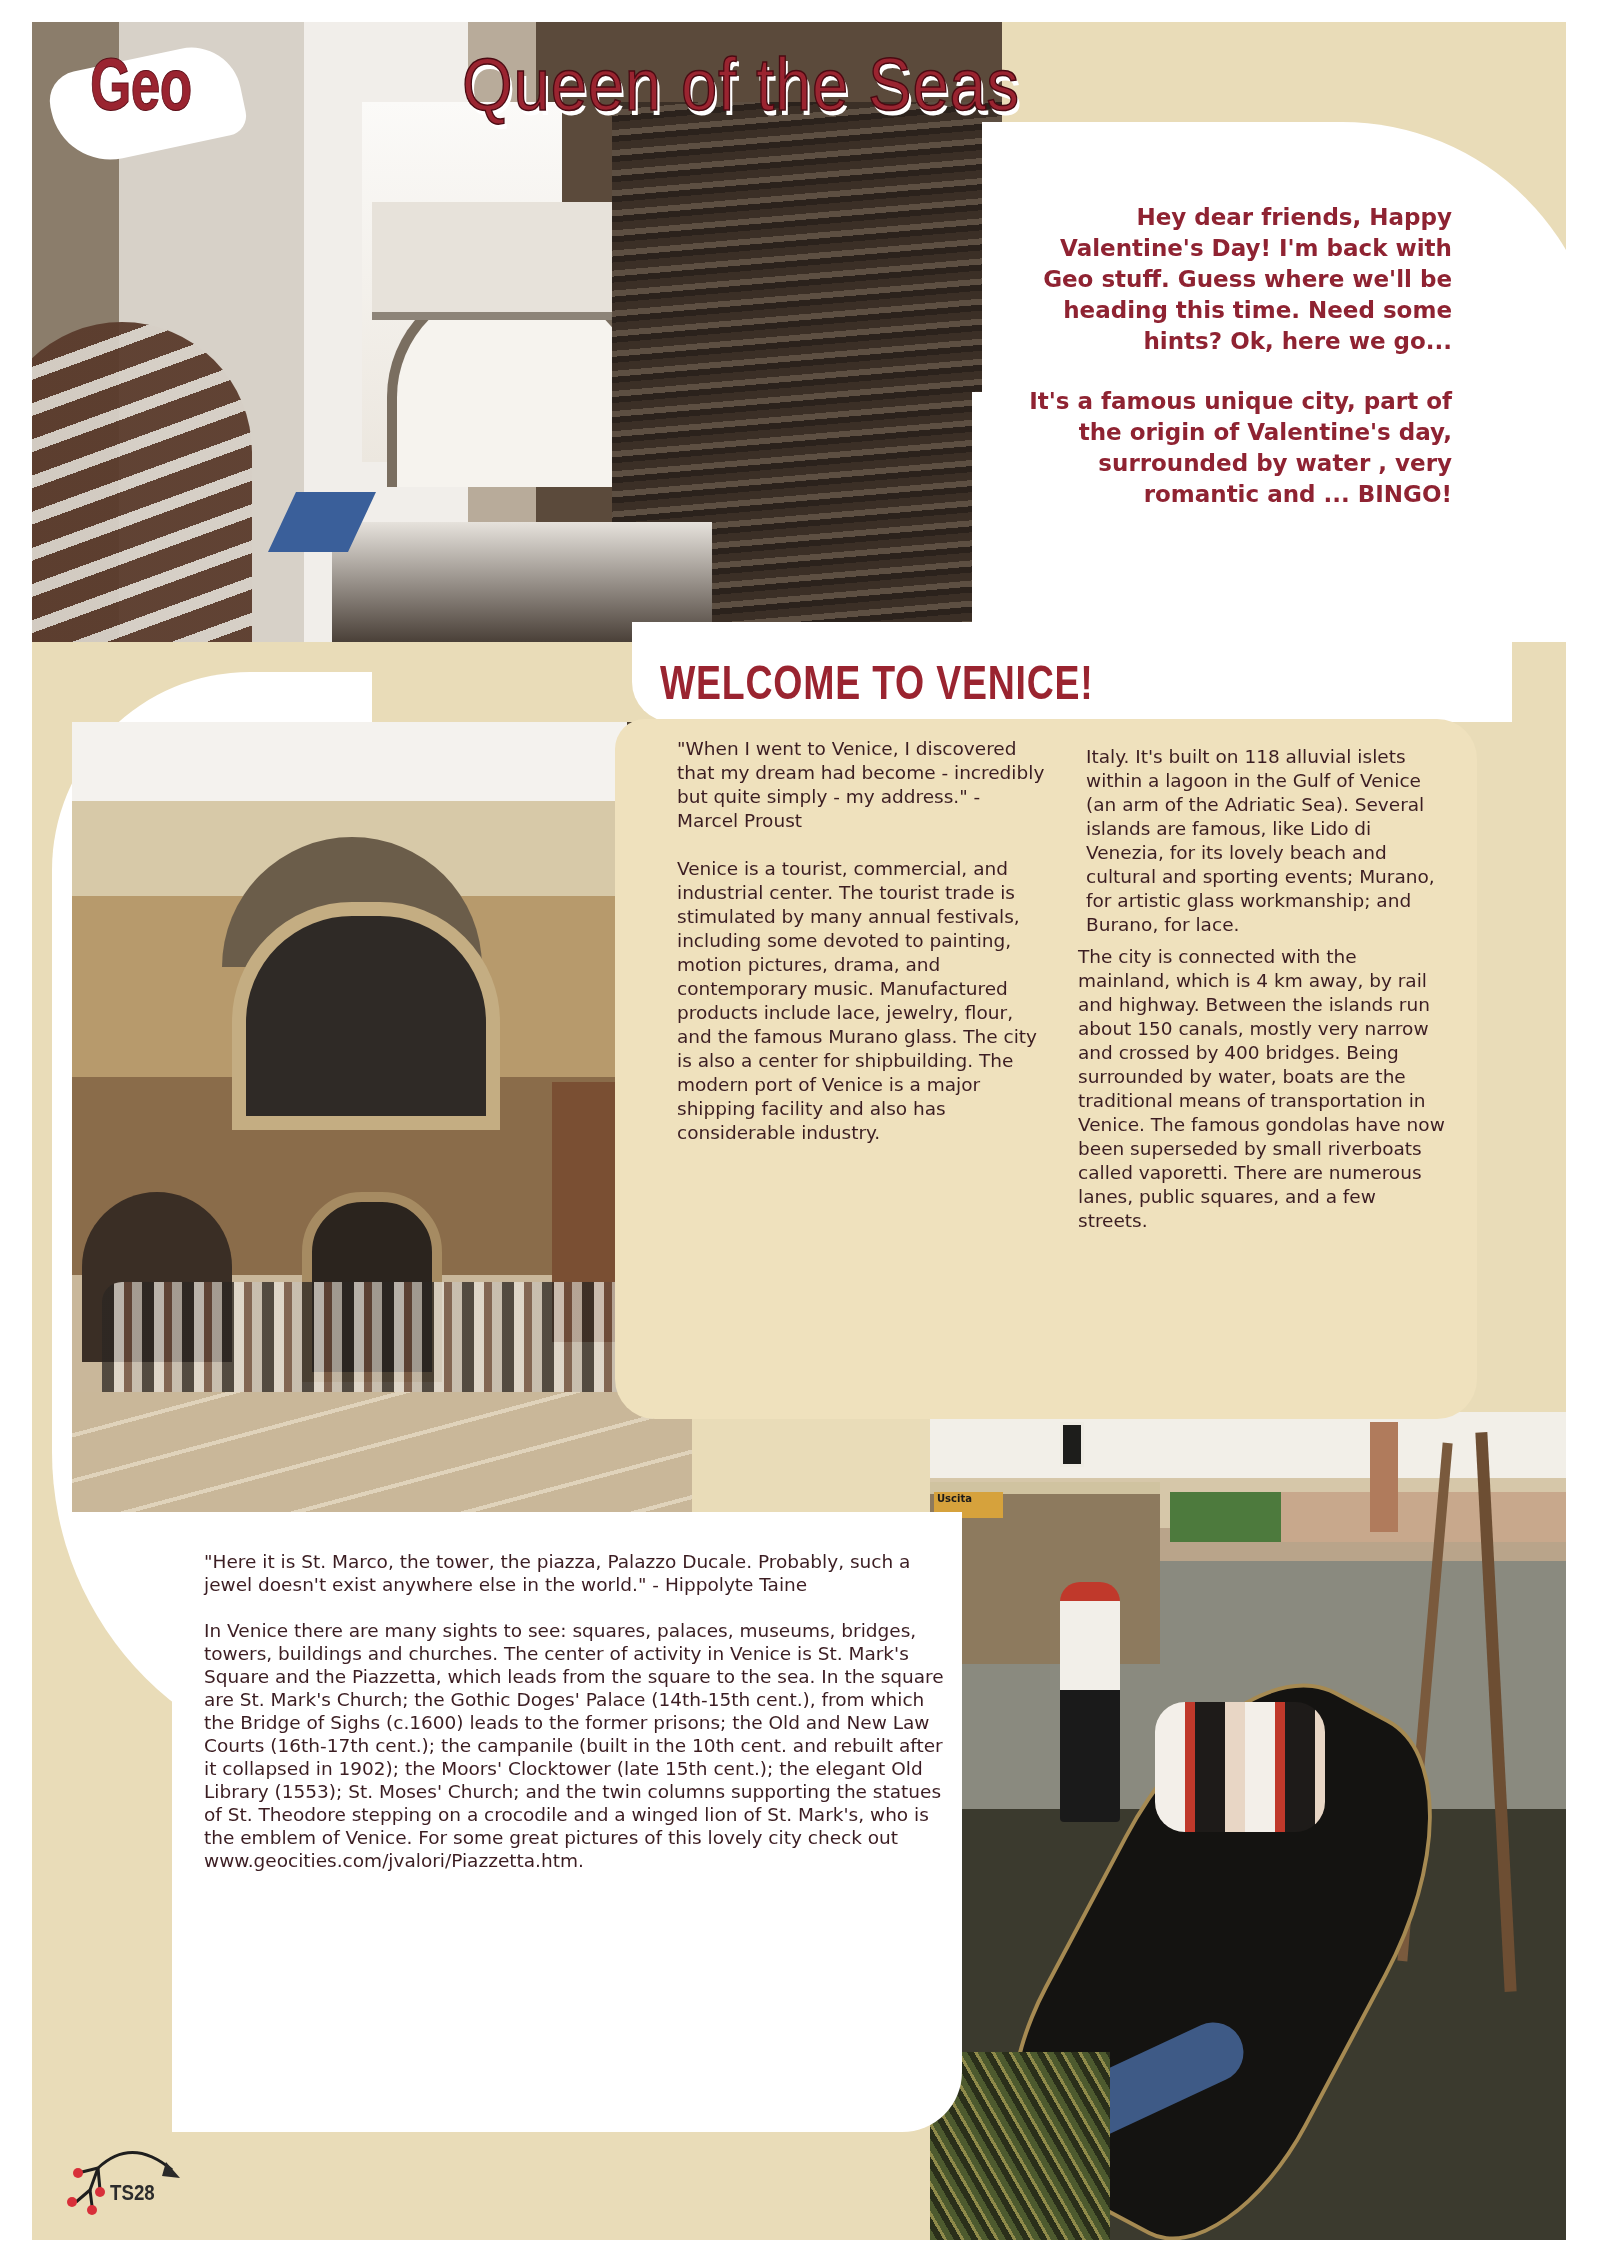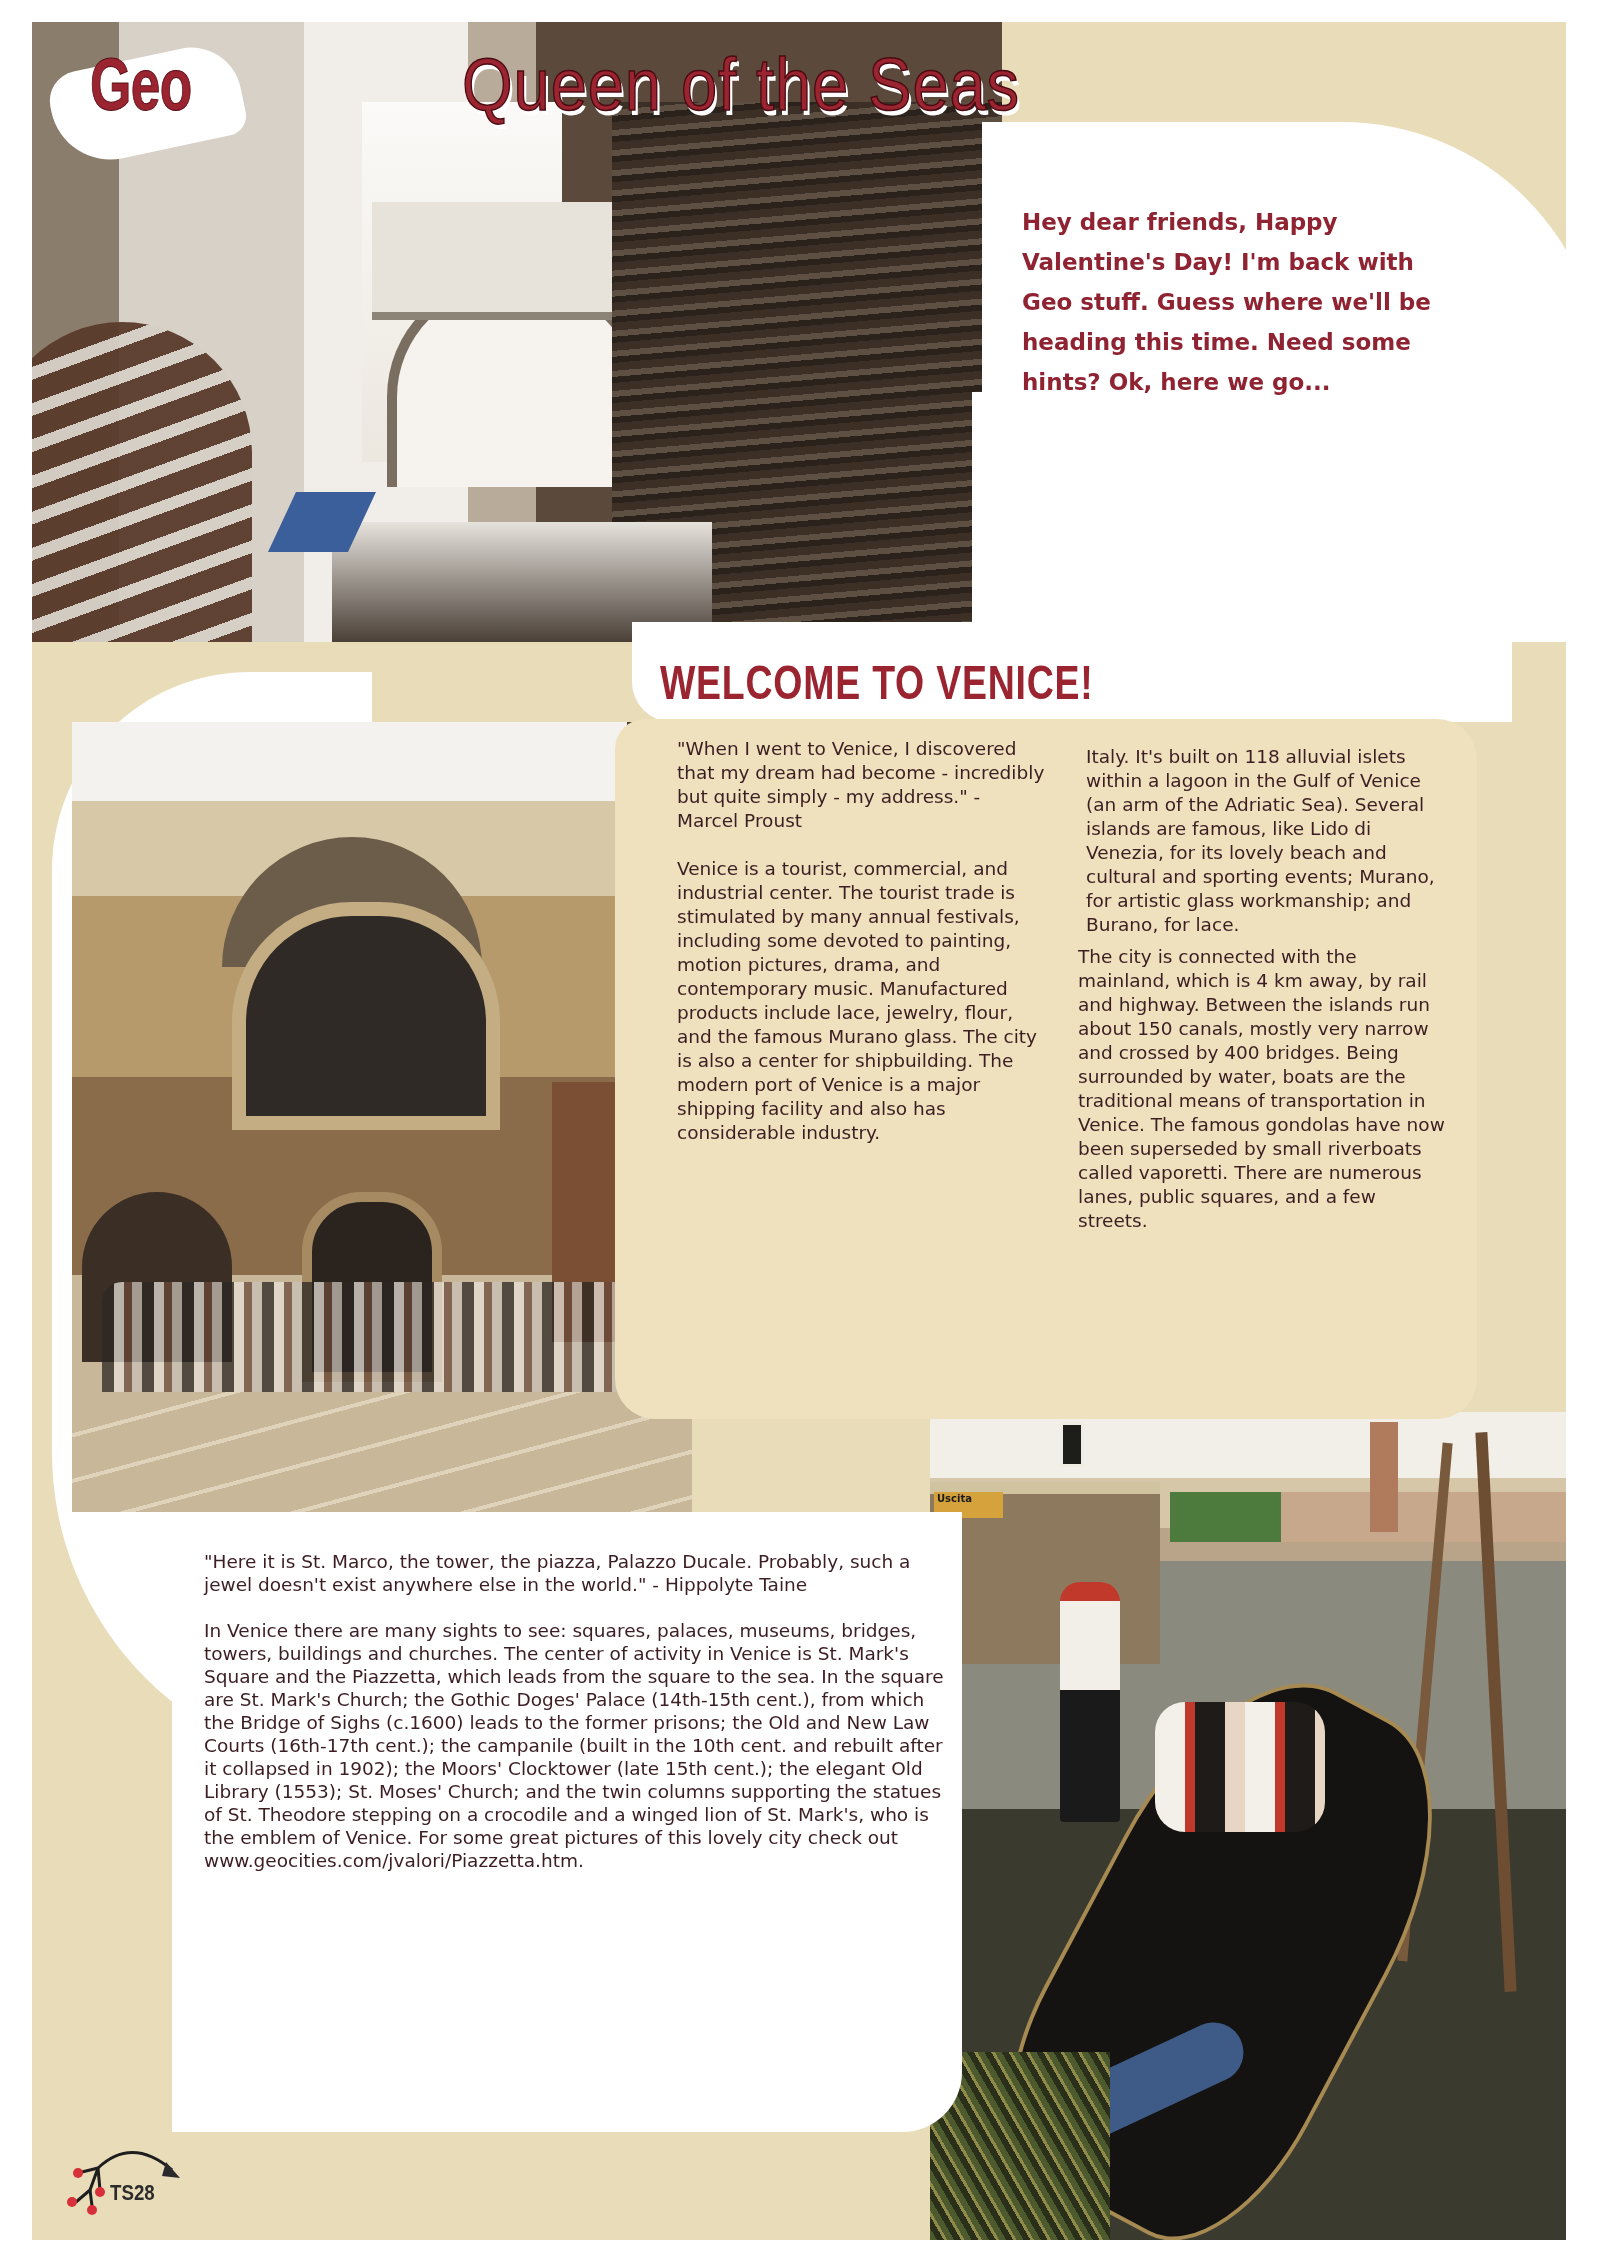--- a/index.html
+++ b/index.html
@@ -54,21 +54,21 @@
   .blob-top2 { position: absolute; left: 940px; top: 370px; width: 480px; height: 330px; background: #ffffff; border-radius: 0 0 240px 0; }
   .blob-mid { position: absolute; left: 600px; top: 600px; width: 880px; height: 100px; background: #ffffff; border-radius: 0 0 0 40px; }
   .blob-left { position: absolute; left: 20px; top: 650px; width: 320px; height: 1100px; background: #ffffff; border-radius: 260px 0 0 420px; }
   .blob-bottom { position: absolute; left: 140px; top: 1490px; width: 790px; height: 620px; background:#ffffff; border-radius: 0 0 60px 0; }
 
   
   .geo-badge { position: absolute; left: 20px; top: 35px; width: 190px; height: 95px; background: #ffffff; border-radius: 30px 50px 20px 60px; transform: rotate(-12deg); }
   .geo-label { position: absolute; left: 58px; top: 20px; font-family: "Liberation Sans", sans-serif; font-weight: bold; font-size: 74px; color: #9a2430; transform: scaleX(0.72); transform-origin: left top; letter-spacing: -1px; -webkit-text-stroke: 1px #5a0d16; }
   .title { position: absolute; left: 150px; top: 20px; font-family: "Liberation Sans", sans-serif; font-size: 74px; color: #9a2430; transform: scaleX(0.88); transform-origin: left top; text-shadow: 3px 5px 0 #ffffff; -webkit-text-stroke: 1.5px #4a0a12; letter-spacing: 1px; }
 
-  .intro { position: absolute; left: 990px; top: 180px; width: 430px; color: #8f2332; font-family: "DejaVu Sans", sans-serif; font-weight: bold; font-size: 23px; line-height: 40px; text-align: left; }
+  .intro { position: absolute; left: 990px; top: 180px; width: 430px; color: #8f2332; font-family: "DejaVu Sans", sans-serif; font-weight: bold; font-size: 23px; line-height: 31px; text-align: right; }
   .intro p { margin: 0 0 29px 0; }
 
   .welcome { position: absolute; left: 628px; top: 633px; font-family: "Liberation Sans", sans-serif; font-weight: bold; font-size: 48px; color: #9a2430; transform: scaleX(0.78); transform-origin: left top; letter-spacing: 1px; }
 
   .tanbox { position: absolute; left: 583px; top: 697px; width: 862px; height: 700px; background: #efe1bd; border-radius: 30px 40px 40px 40px; }
   .col { position: absolute; top: 715px; width: 370px; color: #3b1d22; font-family: "DejaVu Sans", sans-serif; font-size: 18.5px; line-height: 24px; }
   .col p { margin: 0 0 24px 0; }
   .col-1 { left: 645px; }
   .col-2 { left: 1046px; }
 
@@ -125,20 +125,21 @@
   </div>
 
   <div class="blob-bottom"></div>
 
   <div class="geo-badge"></div>
   <div class="geo-label">Geo</div>
   <div class="title" style="left:430px;">Queen of the Seas</div>
 
   <div class="intro">
     <p>Hey dear friends, Happy Valentine's Day! I'm back with Geo stuff. Guess where we'll be heading this time. Need some hints? Ok, here we go...</p>
+    <p>It's a famous unique city, part of the origin of Valentine's day, surrounded by water , very romantic and ... BINGO!</p>
   </div>
 
   <div class="welcome">WELCOME TO VENICE!</div>
 
   <div class="tanbox"></div>
   <div class="col col-1">
     <p>"When I went to Venice, I discovered that my dream had become - incredibly but quite simply - my address." - Marcel Proust</p>
     <p>Venice is a tourist, commercial, and industrial center. The tourist trade is stimulated by many annual festivals, including some devoted to painting, motion pictures, drama, and contemporary music. Manufactured products include lace, jewelry, flour, and the famous Murano glass. The city is also a center for shipbuilding. The modern port of Venice is a major shipping facility and also has considerable industry.</p>
   </div>
   <div class="col col-2">

